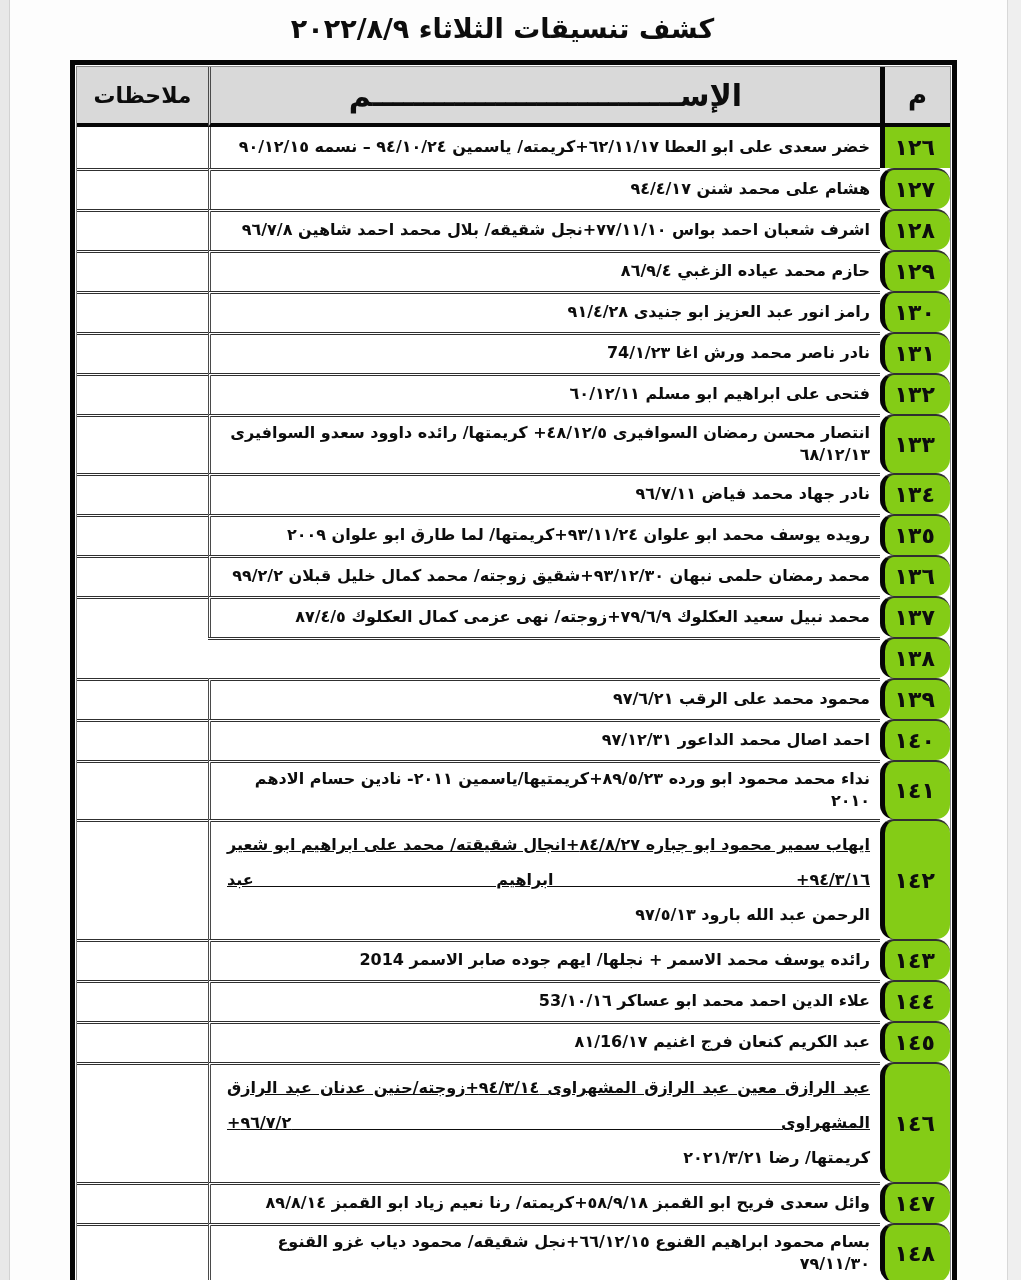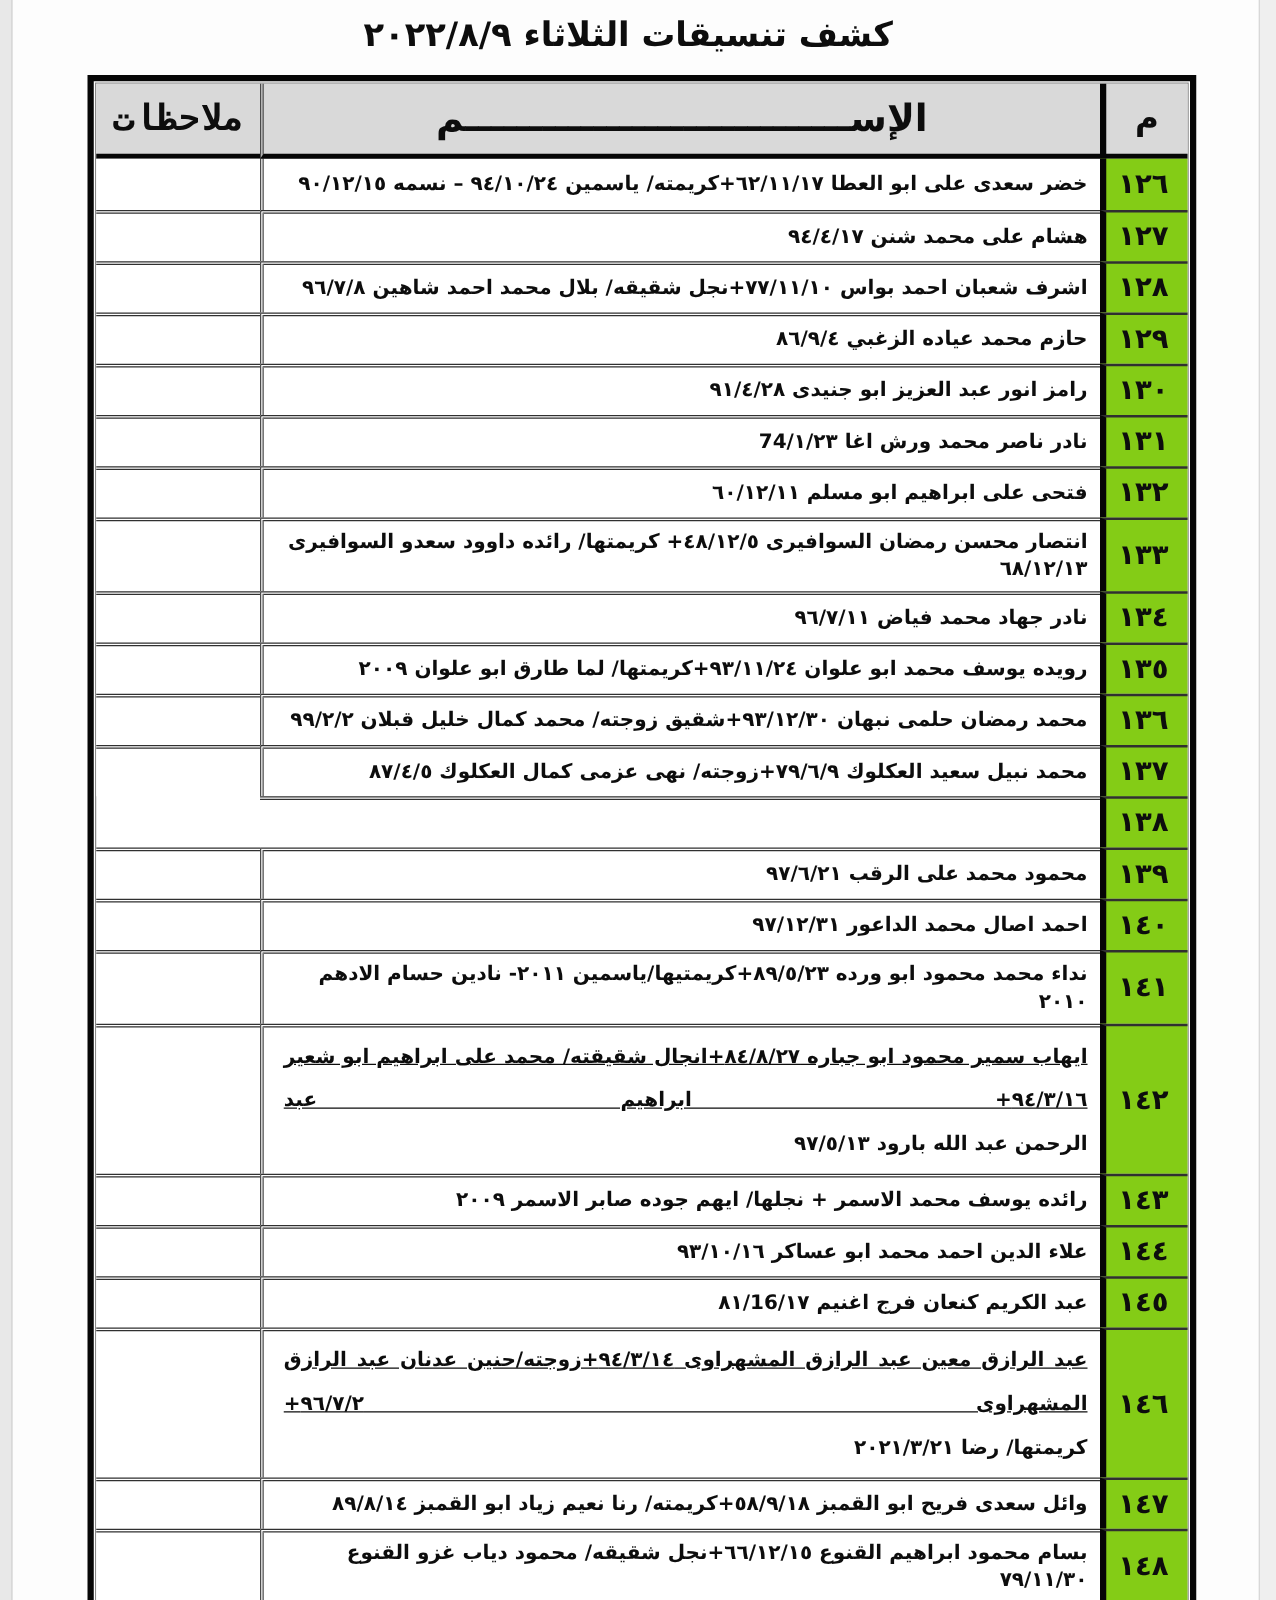--- a/index.html
+++ b/index.html
@@ -40,28 +40,28 @@
     padding:5px 10px 7px 16px; font-size:16px;
   }
   
   .c-notes { background:#ffffff; }
 
   
   .header-row .c { height:60px; border-bottom:4px solid #060606; background:#d9d9d9; }
   .hc { display:flex; align-items:center; justify-content:center; }
   .hc-num   { font-size:26px; letter-spacing:0; padding-right:0; }
   .hc-name  { font-size:30px; flex-direction:row; padding:0; }
-  .hc-notes { font-size:29px;font-family:Liberation Mono, monospace; }
+  .hc-notes { font-size:22px; }
 
   
   #rows .row .c { min-height:41px; }
   #rows .row.tall .c { min-height:77px; }
   #rows .row + .row .c-name,
   #rows .row + .row .c-notes { border-top:3px double #303030; }
-  #rows .row + .row .c-num   { border-top:2px solid #303030; }
+  #rows .row + .row .c-num   { border-top:2px solid #303030;border-radius:14px; }
 
   .line { text-align:right; line-height:22px; }
   .tall .line { line-height:35px; }
   .line.justify { text-align:justify; text-align-last:justify;text-decoration:underline; }
 </style>
 </head>
 <body>
 
 <div class="page">
   <div class="edge edge-left"></div>
@@ -190,28 +190,28 @@
             <div class="c c-num">١٤٢</div>
             <div class="c c-name">
               <div class="line justify">ايهاب سمير محمود ابو جباره ٨٤/٨/٢٧+انجال شقيقته/ محمد على ابراهيم ابو شعير ٩٤/٣/١٦+ ابراهيم عبد</div>
               <div class="line">الرحمن عبد الله بارود ٩٧/٥/١٣</div>
             </div>
             <div class="c c-notes"></div>
           </div>
           <div class="row">
             <div class="c c-num">١٤٣</div>
             <div class="c c-name">
-              <div class="line">رائده يوسف محمد الاسمر + نجلها/ ايهم جوده صابر الاسمر ٢٠٠٩</div>
+              <div class="line">رائده يوسف محمد الاسمر + نجلها/ ايهم جوده صابر الاسمر 2014</div>
             </div>
             <div class="c c-notes"></div>
           </div>
           <div class="row">
             <div class="c c-num">١٤٤</div>
             <div class="c c-name">
-              <div class="line">علاء الدين احمد محمد ابو عساكر ٩٣/١٠/١٦</div>
+              <div class="line">علاء الدين احمد محمد ابو عساكر 53/١٠/١٦</div>
             </div>
             <div class="c c-notes"></div>
           </div>
           <div class="row">
             <div class="c c-num">١٤٥</div>
             <div class="c c-name">
               <div class="line">عبد الكريم كنعان فرج اغنيم ٨١/16/١٧</div>
             </div>
             <div class="c c-notes"></div>
           </div>

